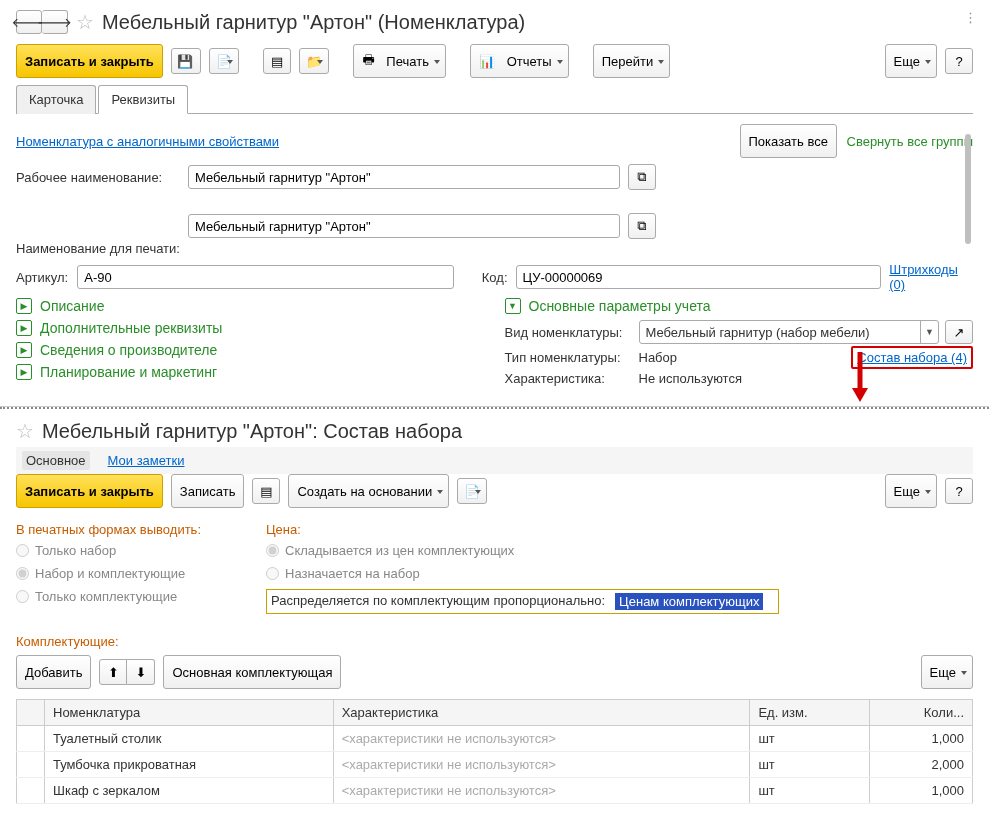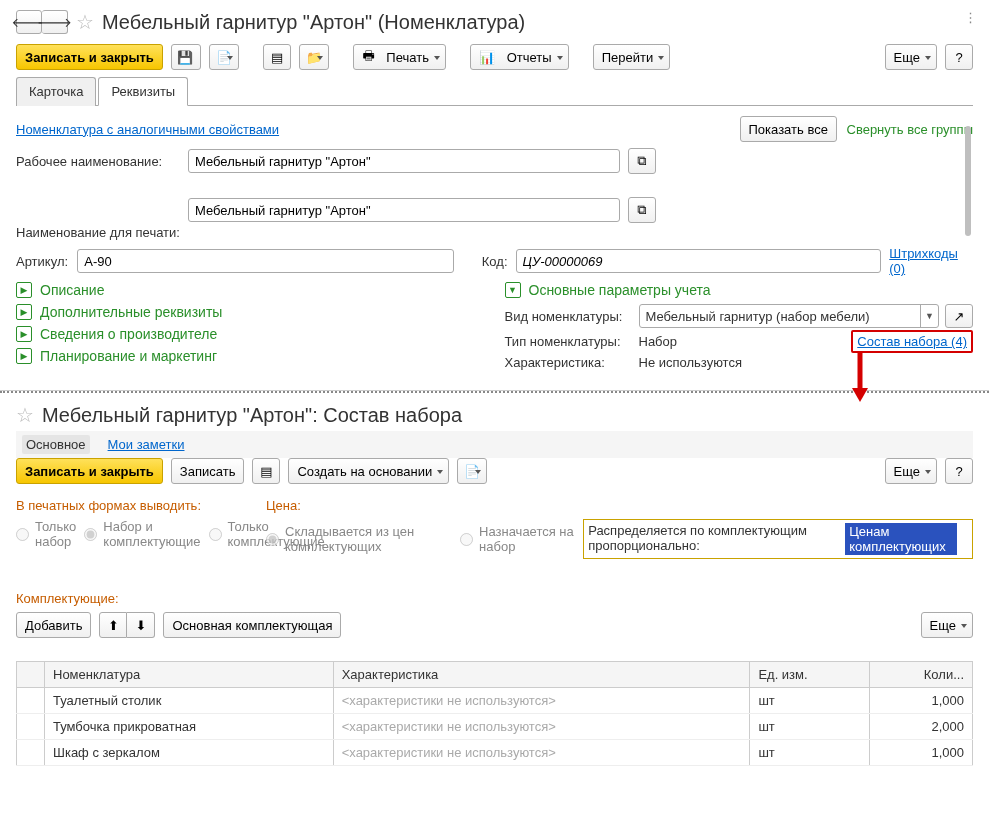--- a/index.html
+++ b/index.html
@@ -2,21 +2,21 @@
 <html><head>
 <meta charset="utf-8">
 <style>
 * { box-sizing: border-box; margin: 0; padding: 0; }
 body { font-family: Arial, sans-serif; font-size: 13px; color: #333; background: #fff; width: 989px; }
 .panel { padding: 10px 16px; border-bottom: 1px solid #ccc; position: relative; }
 .panel.no-border { border-bottom: none; }
 .title-row { display: flex; align-items: center; gap: 8px; margin-bottom: 4px; }
 .page-title { font-size: 20px; color: #333; }
 
-.btn { display: inline-flex; align-items: center; gap: 4px; height: 26px; padding: 0 8px; border: 1px solid #aaa; border-radius: 3px; background: linear-gradient(#fff,#f0f0f0); cursor: pointer; font-size: 13px; }
+.btn { display: inline-flex; align-items: center; gap: 4px; height: 26px; padding: 16px 8px; border: 1px solid #aaa; border-radius: 3px; background: linear-gradient(#fff,#f0f0f0); cursor: pointer; font-size: 13px; }
 .btn.yellow { background: linear-gradient(#ffe15a,#f7c600); border-color: #c9a200; font-weight: bold; }
 .btn.icon-only { padding: 0 6px; min-width: 28px; justify-content: center; }
 .btn-dd { padding-right: 16px; position: relative; }
 .btn-dd::after { content: ""; position: absolute; right: 5px; top: 50%; margin-top: -1px; border-left: 3px solid transparent; border-right: 3px solid transparent; border-top: 4px solid #555; }
 .btn-group { display: inline-flex; }
 .btn-group .btn { border-radius: 0; }
 .btn-group .btn:first-child { border-radius: 3px 0 0 3px; }
 .btn-group .btn:last-child { border-radius: 0 3px 3px 0; border-left: none; }
 
 .toolbar { display: flex; align-items: center; gap: 8px; flex-wrap: wrap; }
@@ -52,21 +52,21 @@
 .red-arrow { position: absolute; right: 119px; top: 352px; pointer-events: none; }
 
 .sep-dots { height: 0; border-top: 2px dotted #888; margin: 0; }
 
 .sublinks { display: flex; gap: 14px; padding: 4px 6px; background: #f5f5f5; }
 .sublink { color: #555; cursor: pointer; padding: 2px 4px; }
 .sublink.active { font-weight: normal; color: #333; background: #e5e5e5; border-radius: 2px; }
 .sublink.link { color: #0066cc; text-decoration: underline; }
 
 .section-h { color: #c65d00; font-size: 13px; margin-bottom: 6px; }
-.radio-col { display: flex; flex-direction: row; gap: 8px; margin-bottom: 26px; }
+.radio-col { display: flex; flex-direction: column; gap: 8px; margin-bottom: 14px; }
 .radio-row { display: flex; align-items: center; gap: 6px; color: #888; }
 .radio-row input { accent-color: #888; }
 .radio-row .dis { color: #888; }
 
 .dist-row { display: flex; align-items: flex-start; gap: 6px; border: 1px solid #c9a200; padding: 3px 15px 3px 4px; background: #fff; }
 .dist-label { font-size: 13px; padding-right: 4px; }
 .dist-val { background: #2a52be; color: #fff; padding: 1px 4px; }
 
 .table { border: 1px solid #ccc; border-collapse: collapse; width: 100%; }
 .table th { background: #f5f5f5; border: 1px solid #ccc; padding: 5px 8px; text-align: left; font-weight: normal; font-size: 13px; }
@@ -154,21 +154,21 @@
       <input class="text-input" style="width: 432px;" value="Мебельный гарнитур &quot;Артон&quot;">
       <button class="btn icon-only">
           <span>⧉</span>
         </button>
     </div>
     <div class="form-row">
       <span class="form-label" style="width:56px;">Артикул:</span>
       <input class="text-input" style="width: 396px;" value="А-90">
       <span style="width:12px;"></span>
       <span class="form-label">Код:</span>
-      <input class="text-input" style="width: 384px; font-style: italic;" value="ЦУ-00000069">
+      <input class="text-input" style="width: 384px;" value="ЦУ-00000069">
       <a class="link" style="margin-left:auto;">Штрихкоды (0)</a>
     </div>
 
     <div class="two-col" style="margin-top:6px;">
       <div class="col">
         <div class="expander">
             <span class="exp-icon">▶</span>
             <span class="exp-label">Описание</span>
           </div>
         <div class="expander">
@@ -281,21 +281,21 @@
           </label>
         <div class="dist-row" style="width:fit-content;">
           <span class="dist-label">Распределяется по комплектующим пропорционально:</span>
           <span class="dist-val">Ценам комплектующих</span>
         </div>
       </div>
     </div>
   </div>
 
   <div class="section-h" style="margin-top:6px;">Комплектующие:</div>
-  <div class="toolbar" style="margin-bottom:23px;">
+  <div class="toolbar" style="margin-bottom:10px;">
     <button class="btn">Добавить</button>
     <div class="btn-group">
       <button class="btn icon-only">
           <span>⬆</span>
         </button>
       <button class="btn icon-only">
           <span>⬇</span>
         </button>
     </div>
     <button class="btn">Основная комплектующая</button>

